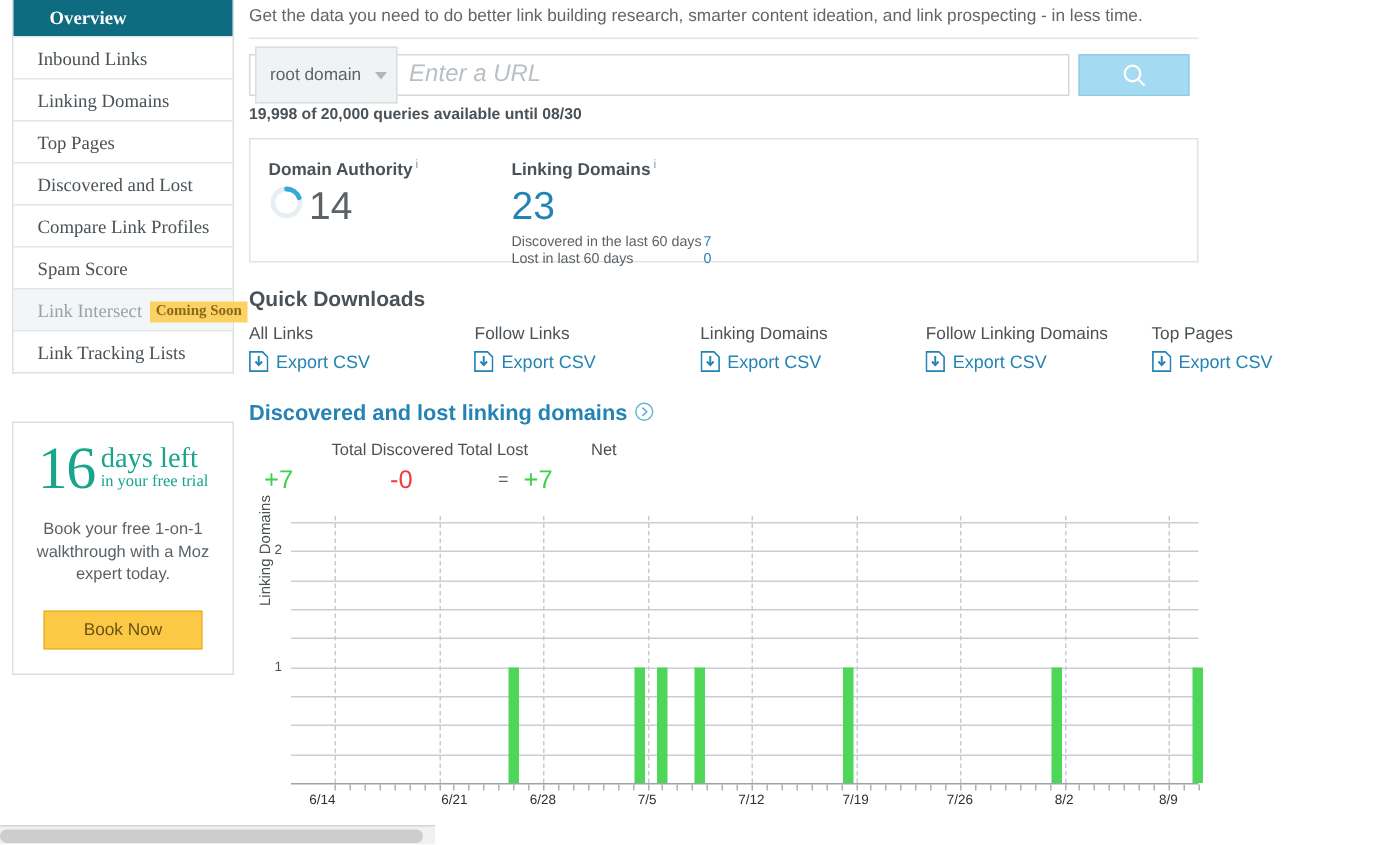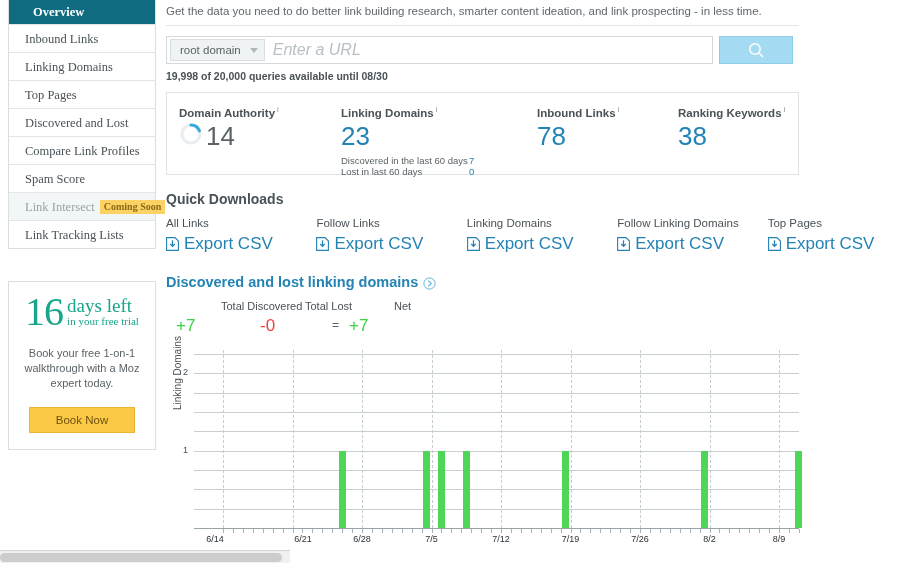--- a/index.html
+++ b/index.html
@@ -83,21 +83,21 @@
   .intro { font-size: 11.5px; color: #5f676c; padding-top: 5px; }
   .hr { border-top: 1px solid #e2e5e7; margin: 8px 0 0; width: 633px; }
 
   .searchrow { margin-top: 10px; display: flex; align-items: stretch; height: 28px; }
   .searchbox {
     width: 547px; height: 28px;
     border: 1px solid #d5d9dc; background: #fff;
     display: flex; align-items: center;
   }
   .dropdown {
-    height: 22px; margin: 2px 0 2px 3px;
+    height: 38px; margin: 2px 0 2px 3px;
     background: #f0f3f4; border: 1px solid #d9dee0;
     display: flex; align-items: center;
     padding: 0 6px 0 9px;
     font-size: 11.5px; color: #5b6budget;
     color: #5b6368;
     cursor: pointer; white-space: nowrap;
   }
   .caret {
     margin-left: 9px;
     width: 0; height: 0;
@@ -139,27 +139,27 @@
   .subline { font-size: 9.5px; color: #5a6267; display: flex; white-space: nowrap; }
   .subline .sl-label { display: inline-block; }
   .subline .sl-val { color: #2383b4; margin-left: 6px; }
 
   
   .qd-title { font-size: 14px; font-weight: bold; color: #4a5257; margin-top: 16px; }
   .qd-row { display: flex; margin-top: 10px; }
   .qd-col { width: 153px; }
   .qd-name { font-size: 11.5px; color: #4a5257; }
   .qd-link { display: flex; align-items: center; margin-top: 5px; cursor: pointer; }
-  .qd-link span { font-size: 17px; color: #2383b4; margin-left: 5px; }
+  .qd-link span { font-size: 12px; color: #2383b4; margin-left: 5px; }
 
   
   .sec-title {
     margin-top: 20px;
     font-size: 14.5px; font-weight: bold; color: #2383b4;
-    display: flex; align-items: flex-end;
+    display: flex; align-items: flex-start;
   }
   .sec-title .chev { margin-left: 5px; }
   .totals { display: flex; margin-top: 10px; padding-left: 10px; }
   .tot { margin-right: 8px; }
   .tot-lbl { font-size: 11px; color: #4a5257; white-space: nowrap; margin-left: 45px; }
   .tot-val { font-size: 17px; margin-top: 4px; font-weight: normal; }
   .green { color: #3fd148; }
   .red { color: #f03c3c; }
   .eq { font-size: 12px; color: #5a6267; align-self: flex-end; padding-bottom: 4px; margin: 0 10px 0 2px; }
 
@@ -266,28 +266,20 @@
           <div class="sublines">
             <div class="subline">
               <span class="sl-label" style="width: 122px;">Discovered in the last 60 days</span>
               <span class="sl-val">7</span>
             </div>
             <div class="subline">
               <span class="sl-label" style="width: 122px;">Lost in last 60 days</span>
               <span class="sl-val">0</span>
             </div>
           </div>
-        </div>
-        <div class="metric" style="left: 370px;">
-          <div class="m-label">Inbound Links<sup>i</sup></div>
-          <div class="m-value">78</div>
-        </div>
-        <div class="metric" style="left: 511px;">
-          <div class="m-label">Ranking Keywords<sup>i</sup></div>
-          <div class="m-value">38</div>
         </div>
       </div>
 
     <div class="qd-title">Quick Downloads</div>
     <div class="qd-row" id="qd">
         <div class="qd-col">
           <div class="qd-name">All Links</div>
           <div class="qd-link">
             <svg width="13" height="14" viewBox="0 0 13 14">
               <path d="M0.6 0.6 H9 L12.4 4 V13.4 H0.6 Z" fill="none" stroke="#2383b4" stroke-width="1.1"></path>

